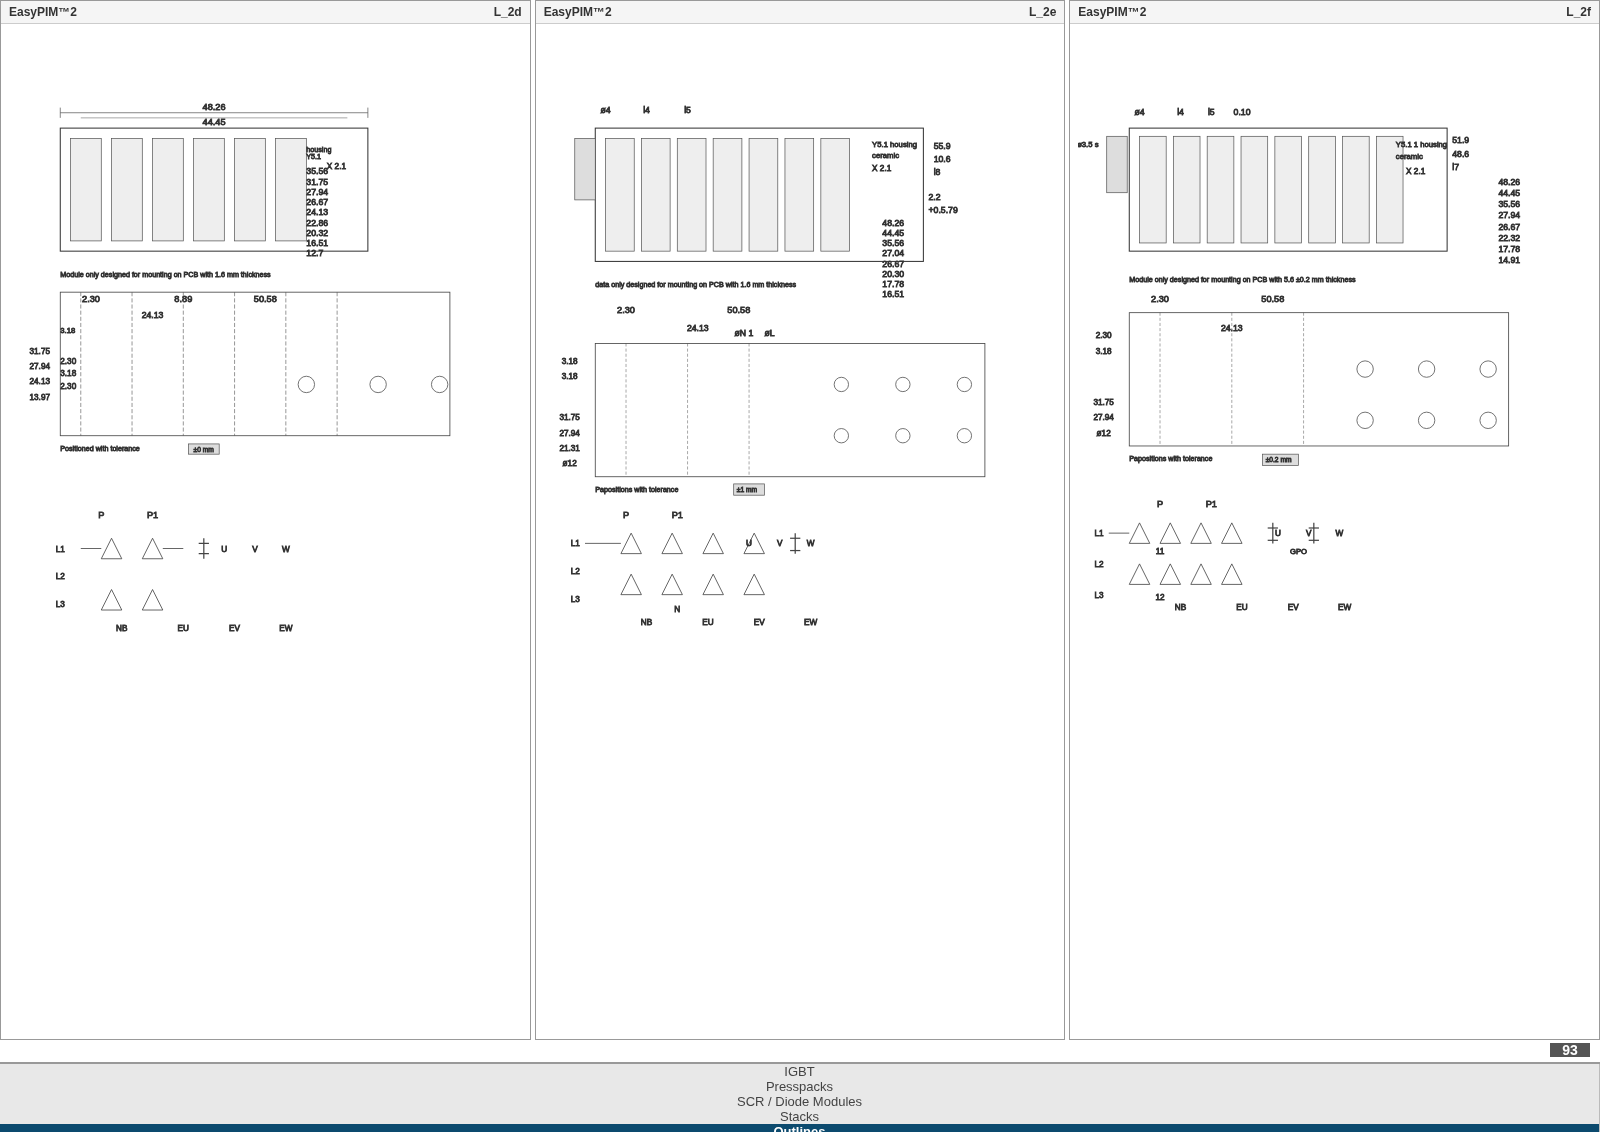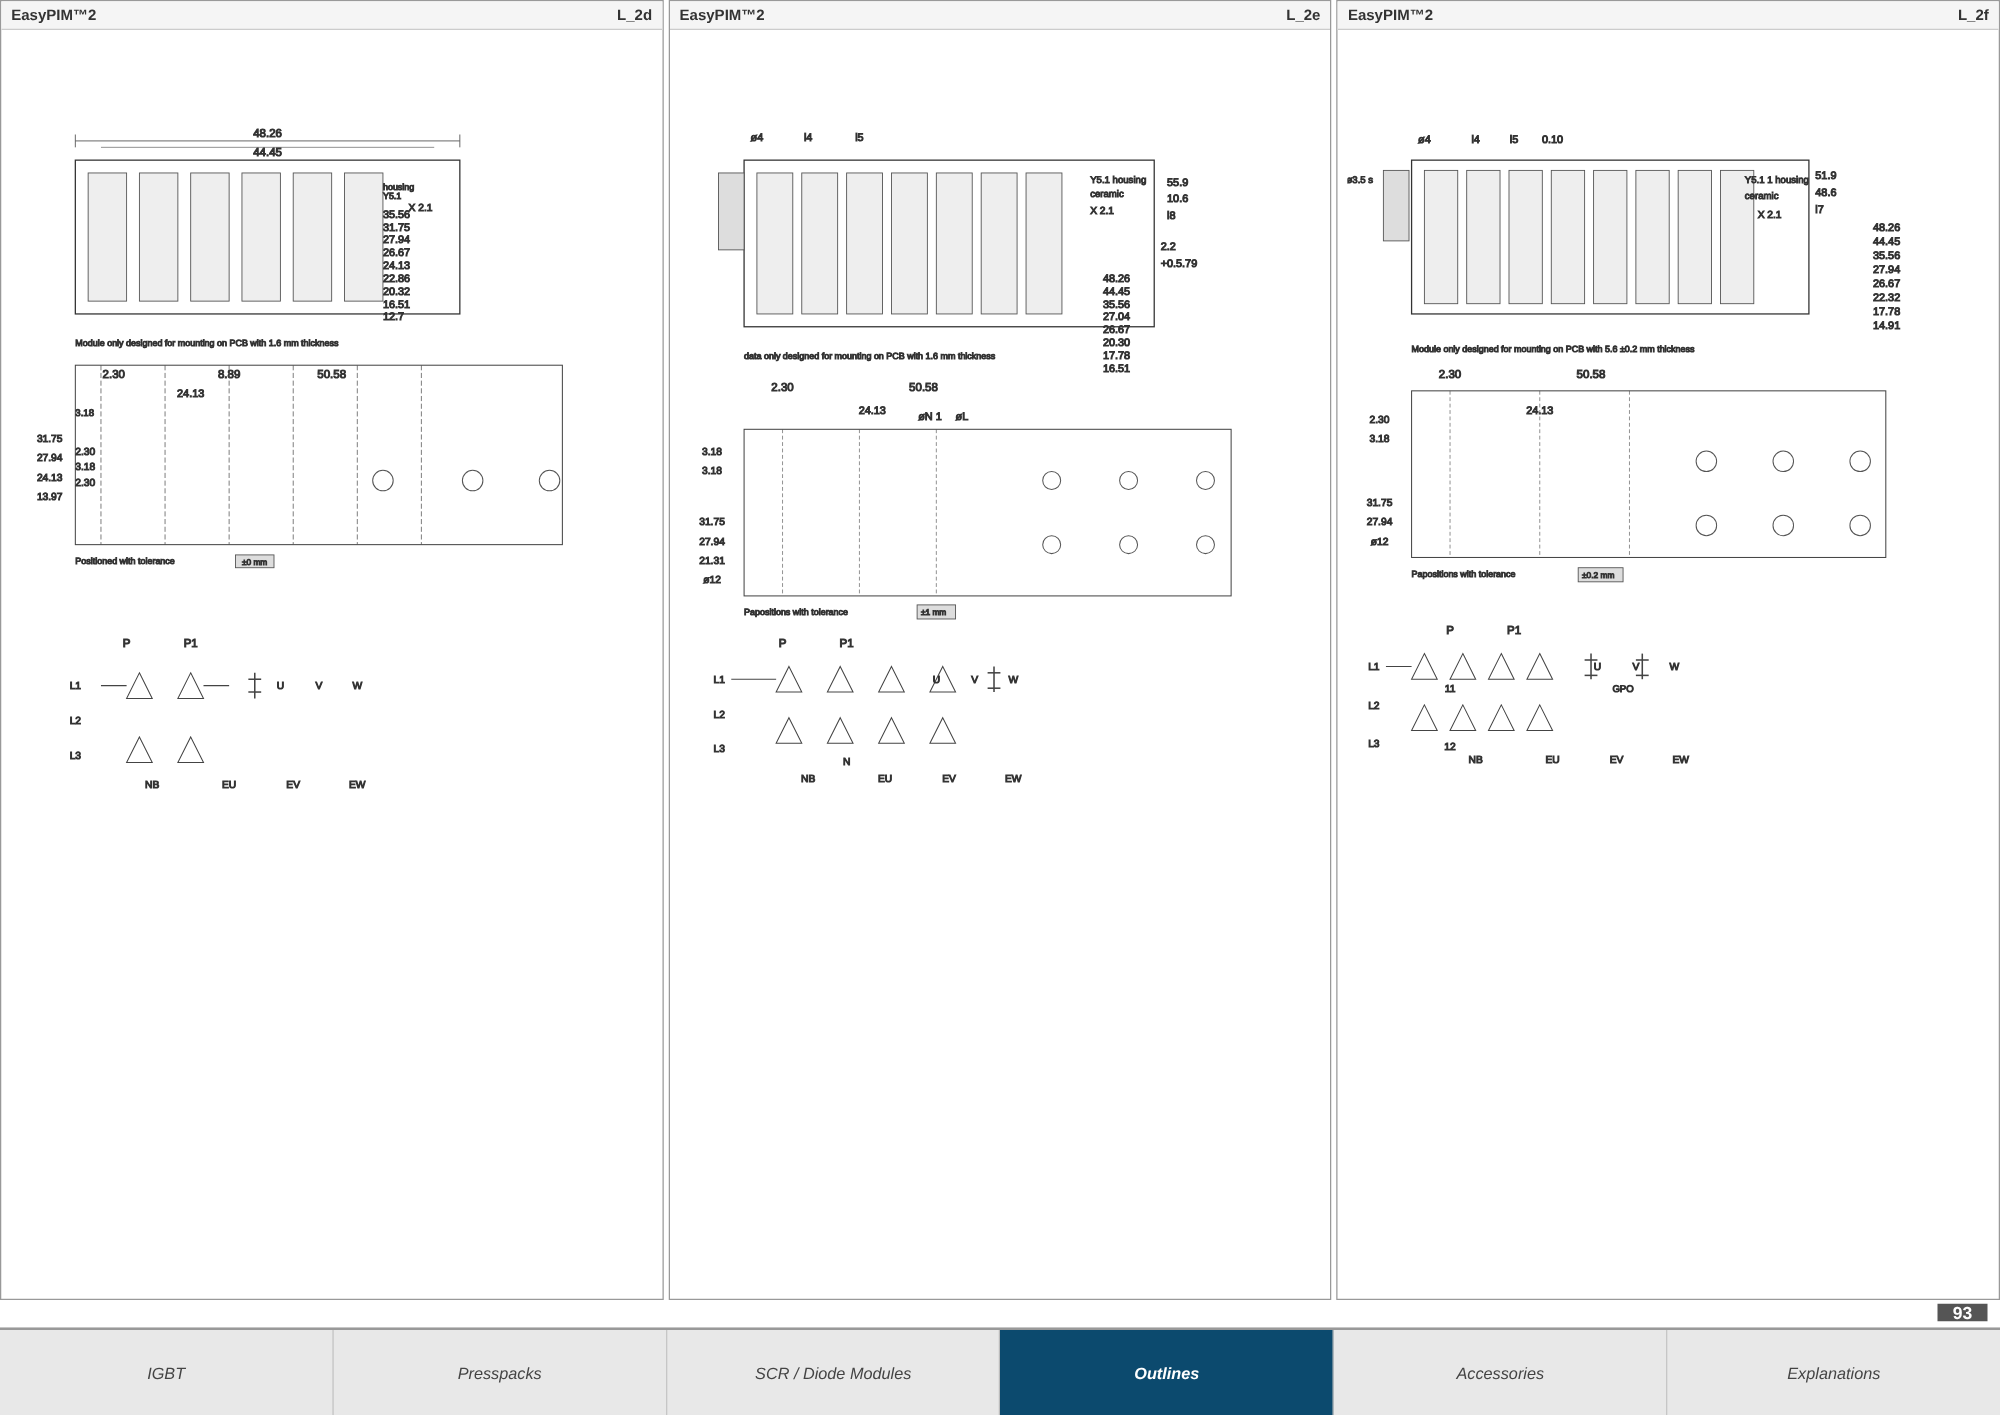--- a/index.html
+++ b/index.html
@@ -68,23 +68,22 @@
 
     
     .bottom-nav {
       position: absolute;
       bottom: 0;
       left: 0;
       width: 100%;
       height: 70px;
       background: #e8e8e8;
       display: flex;
-      flex-direction: row;
+      flex-direction: column;
       border-top: 2px solid #999;
-      font-style: italic;
     }
 
     .nav-item {
       flex: 1;
       display: flex;
       align-items: center;
       justify-content: center;
       font-size: 13px;
       font-weight: 500;
       color: #444;
@@ -487,16 +486,17 @@
   </div>
 
 </div>
 
 <div class="page-number">93</div>
 
 <div class="bottom-nav">
   <div class="nav-item">IGBT</div>
   <div class="nav-item">Presspacks</div>
   <div class="nav-item">SCR / Diode Modules</div>
+  <div class="nav-item">Stacks</div>
   <div class="nav-item active">Outlines</div>
   <div class="nav-item">Accessories</div>
   <div class="nav-item">Explanations</div>
 </div>
 
 </body></html>

